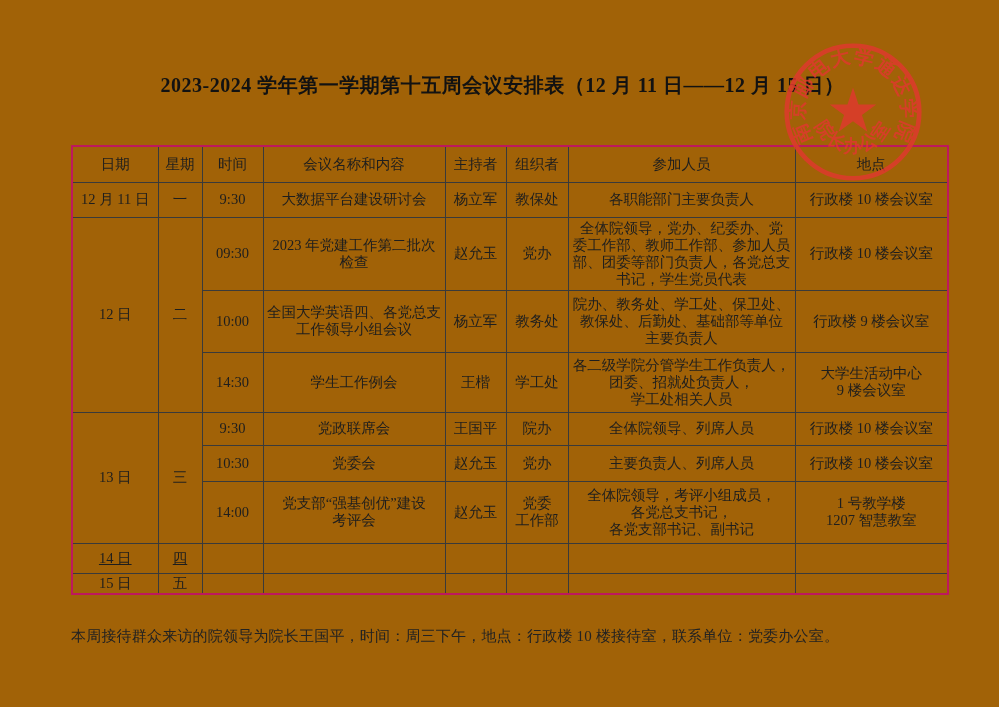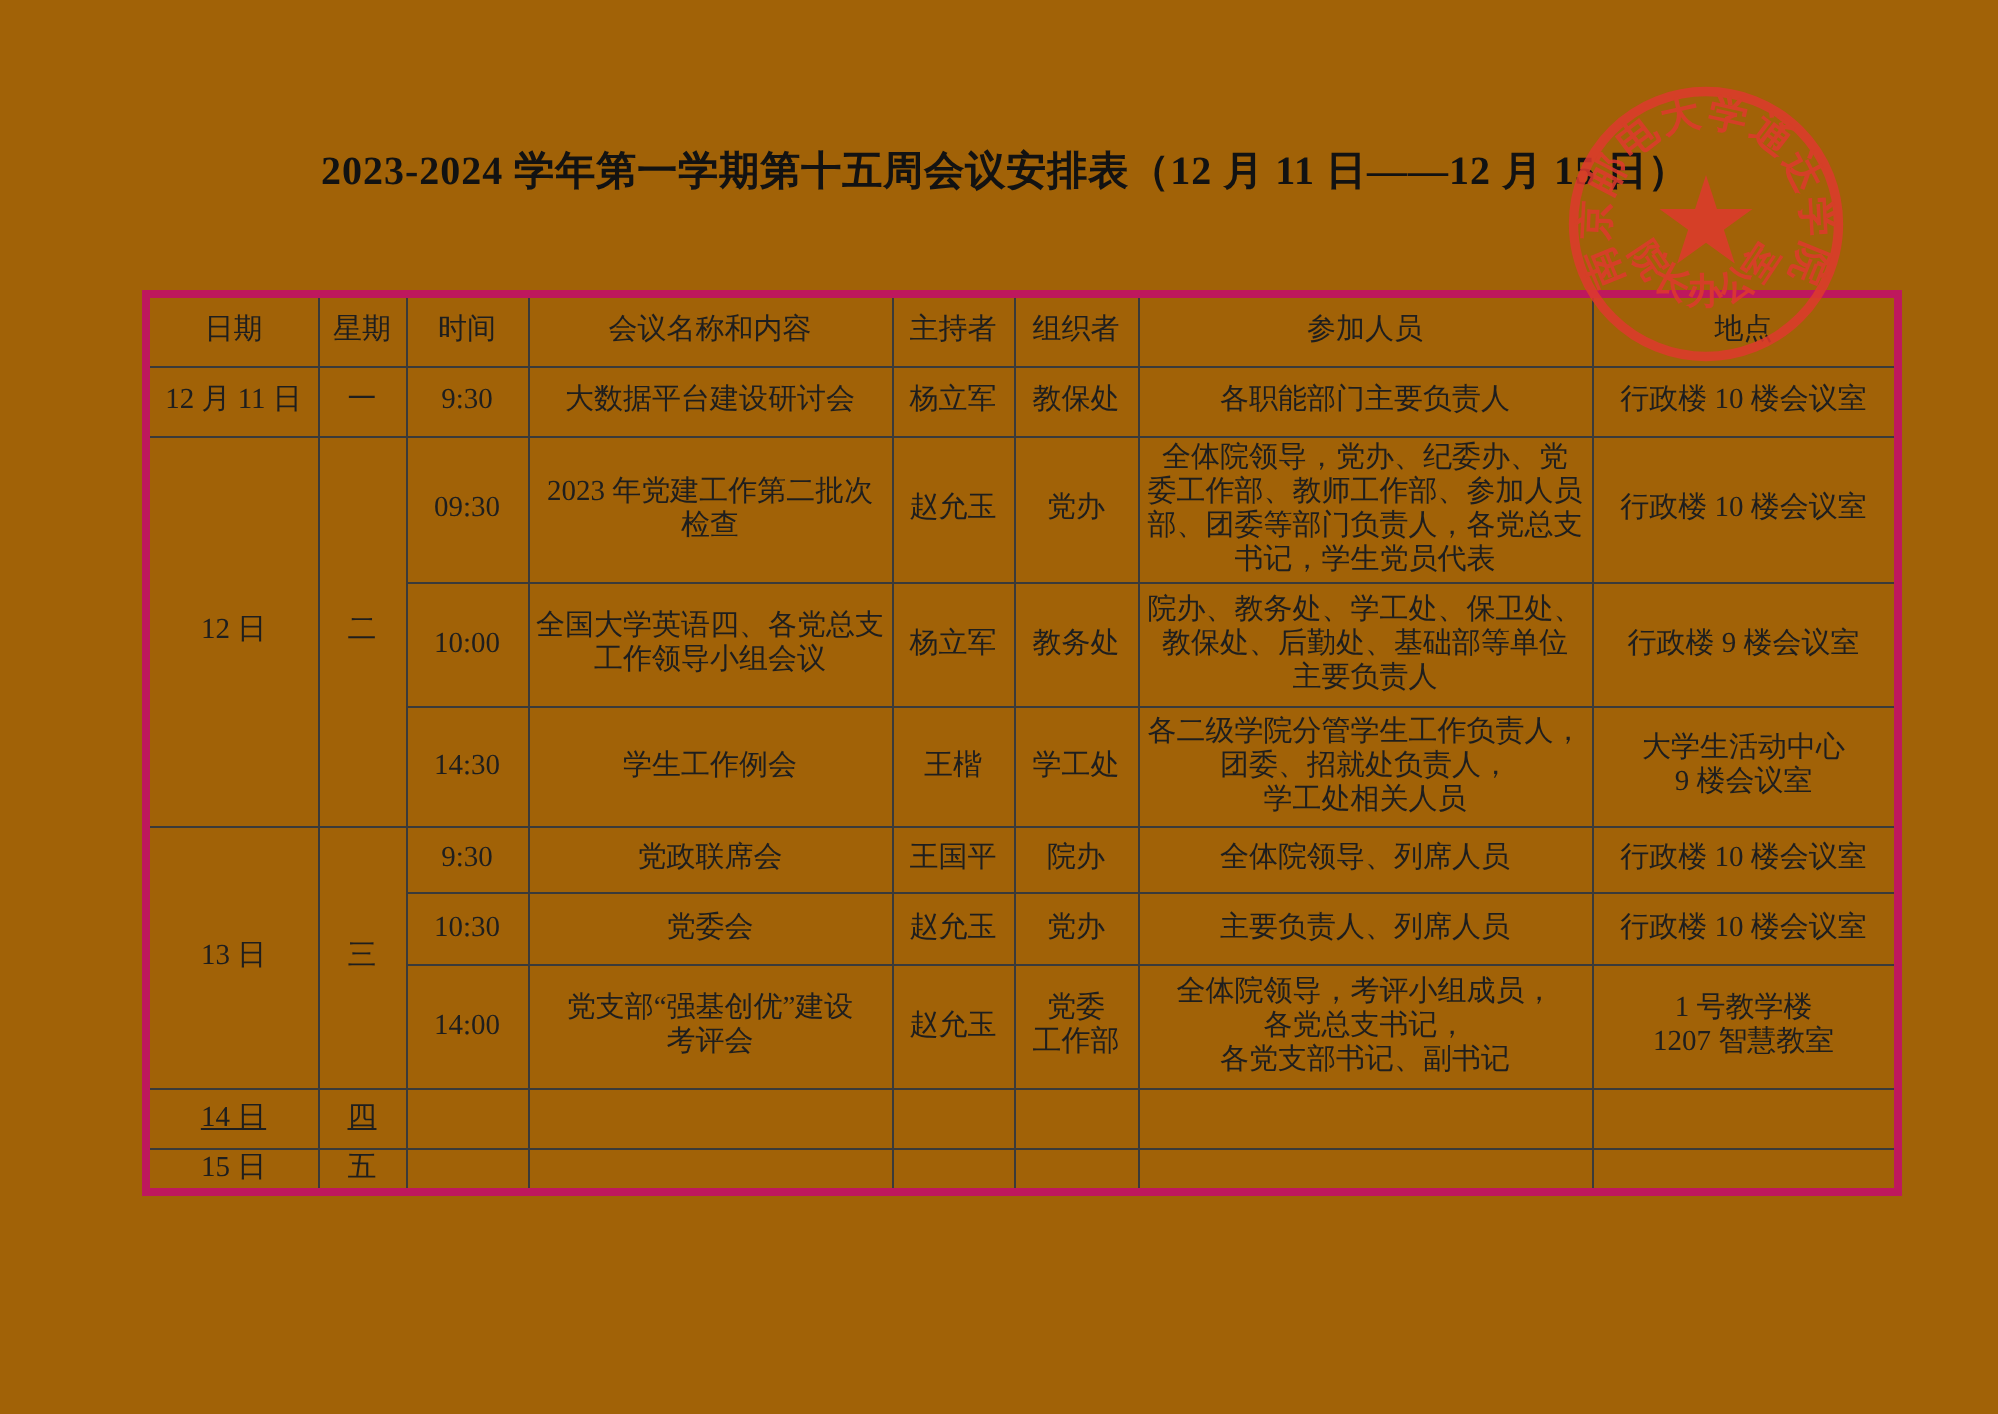--- a/index.html
+++ b/index.html
@@ -9,21 +9,21 @@
     font-family:"Liberation Serif","DejaVu Serif",serif; color:#1e1e1e;
   }
   .doc-title {
     position:absolute; top:72px; left:60px; width:885px;
     text-align:center; font-size:20px; font-weight:bold;
     letter-spacing:0.5px; color:#121212; white-space:nowrap;
   }
   table.schedule {
     position:absolute; left:71px; top:145px;
     border-collapse:collapse; table-layout:fixed;
-    border:4px solid #be185d;
+    border:2px solid #be185d;
   }
   table.schedule td {
     border:1.5px solid #3a3a3a;
     text-align:center; vertical-align:middle;
     font-size:14.5px; line-height:17px; padding:1px 3px;
     white-space:pre-line; color:#1e1e1e;
     overflow:hidden;
   }
   tr.hr td { font-size:14.5px; }
   tr.r-h  { height:36px; }
@@ -175,20 +175,21 @@
         <td></td>
         <td></td>
         <td></td>
         <td></td>
         <td></td>
         <td></td>
       </tr>
     </tbody>
   </table>
 
+  <div class="footer-note">本周接待群众来访的院领导为院长王国平，时间：周三下午，地点：行政楼 10 楼接待室，联系单位：党委办公室。</div>
 
   <div class="stamp">
     <svg viewBox="0 0 200 200" width="144" height="144">
       <defs>
         <path id="arcTop" d="M 44.3,139 A 68,68 0 1 1 155.7,139" fill="none"></path>
         <path id="arcBottom" d="M 48.3,118.8 A 55,55 0 0 0 151.7,118.8" fill="none"></path>
       </defs>
       <circle cx="100" cy="100" r="92" fill="none" stroke="#de3a2d" stroke-width="6.5"></circle>
       <polygon fill="#de3a2d" points="100,66 107.6,89.5 132.3,89.5 112.4,104 120,127.5 100,113 80,127.5 87.6,104 67.7,89.5 92.4,89.5"></polygon>
       <text font-size="27" letter-spacing="2.5" fill="#de3a2d">

